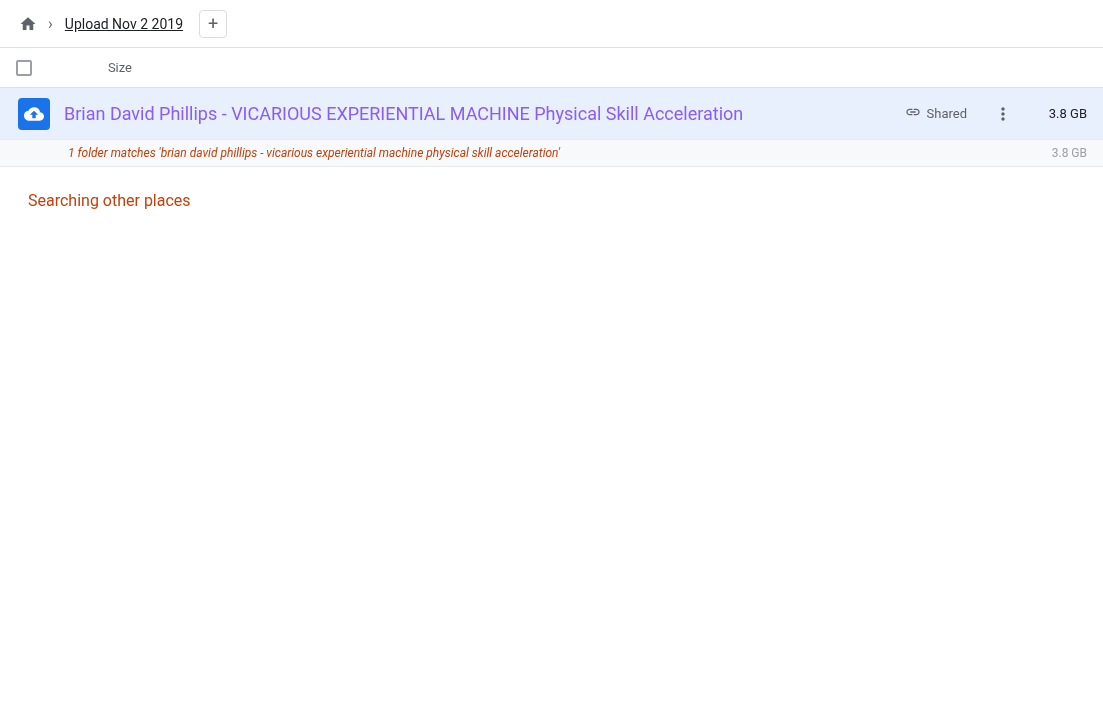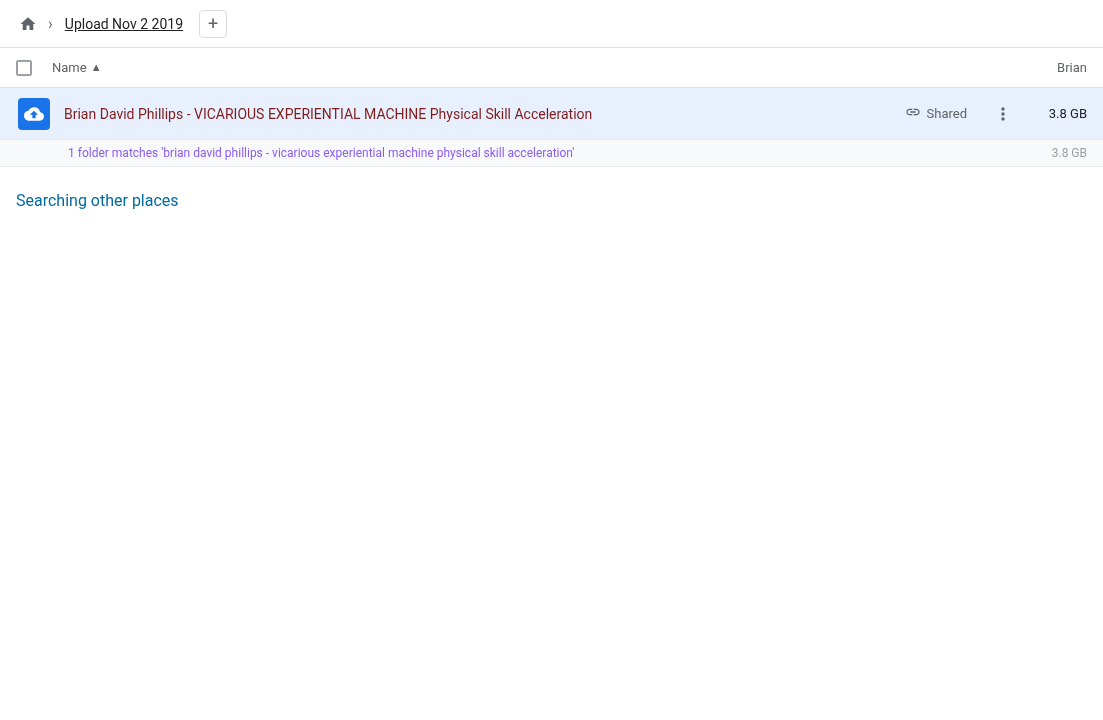--- a/index.html
+++ b/index.html
@@ -137,22 +137,22 @@
       justify-content: center;
     }
 
     
     .file-icon svg {
       fill: white;
     }
 
     .file-name {
       flex: 1;
-      font-size: 14px;
-      color: #7f1d1d;
+      font-size: 18px;
+      color: #8b5cf6;
       white-space: nowrap;
       overflow: hidden;
       text-overflow: ellipsis;
     }
 
     .file-shared-area {
       display: flex;
       align-items: center;
       gap: 6px;
       color: #5f6368;
@@ -195,42 +195,44 @@
       display: flex;
       align-items: center;
       padding: 6px 16px 6px 68px;
       background: #f8f9fa;
       border-bottom: 1px solid #e8eaed;
     }
 
     .match-text {
       flex: 1;
       font-size: 12px;
-      color: #8b5cf6;
+      color: #c2410c;
+      font-style: italic;
     }
 
     .match-size {
       width: 60px;
       text-align: right;
       font-size: 12px;
       color: #9aa0a6;
     }
 
     
     .searching-row {
       display: flex;
       align-items: center;
       padding: 24px 16px;
       gap: 8px;
     }
 
     .searching-label {
       font-size: 16px;
-      color: #0369a1;
+      color: #c2410c;
       font-weight: 400;
+      margin-left: 12px;
     }
 
     .loading-dots {
       display: inline-flex;
       align-items: center;
       gap: 2px;
     }
 
     .loading-dots span {
       display: inline-block;
@@ -273,25 +275,21 @@
     <span>›</span>
   </div>
   <div class="breadcrumb-label">Upload Nov 2 2019</div>
   <div class="add-button">+</div>
 </div>
 
 <div class="column-header">
   <div class="col-checkbox">
     <div class="checkbox-sq"></div>
   </div>
-  <div class="col-name">
-    <span>Name</span>
-    <span class="sort-arrow">▲</span>
-  </div>
-  <div class="col-size">Brian</div>
+  <div class="col-size">Size</div>
 </div>
 
 <div class="file-row">
   <div class="file-icon-area">
     <div class="file-icon">
 
       <svg width="20" height="20" viewBox="0 0 24 24">
         <path d="M19.35 10.04A7.49 7.49 0 0 0 12 4C9.11 4 6.6 5.64 5.35 8.04A5.994 5.994 0 0 0 0 14c0 3.31 2.69 6 6 6h13c2.76 0 5-2.24 5-5 0-2.64-2.05-4.78-4.65-4.96zM14 13v4h-4v-4H7l5-5 5 5h-3z"></path>
       </svg>
     </div>

